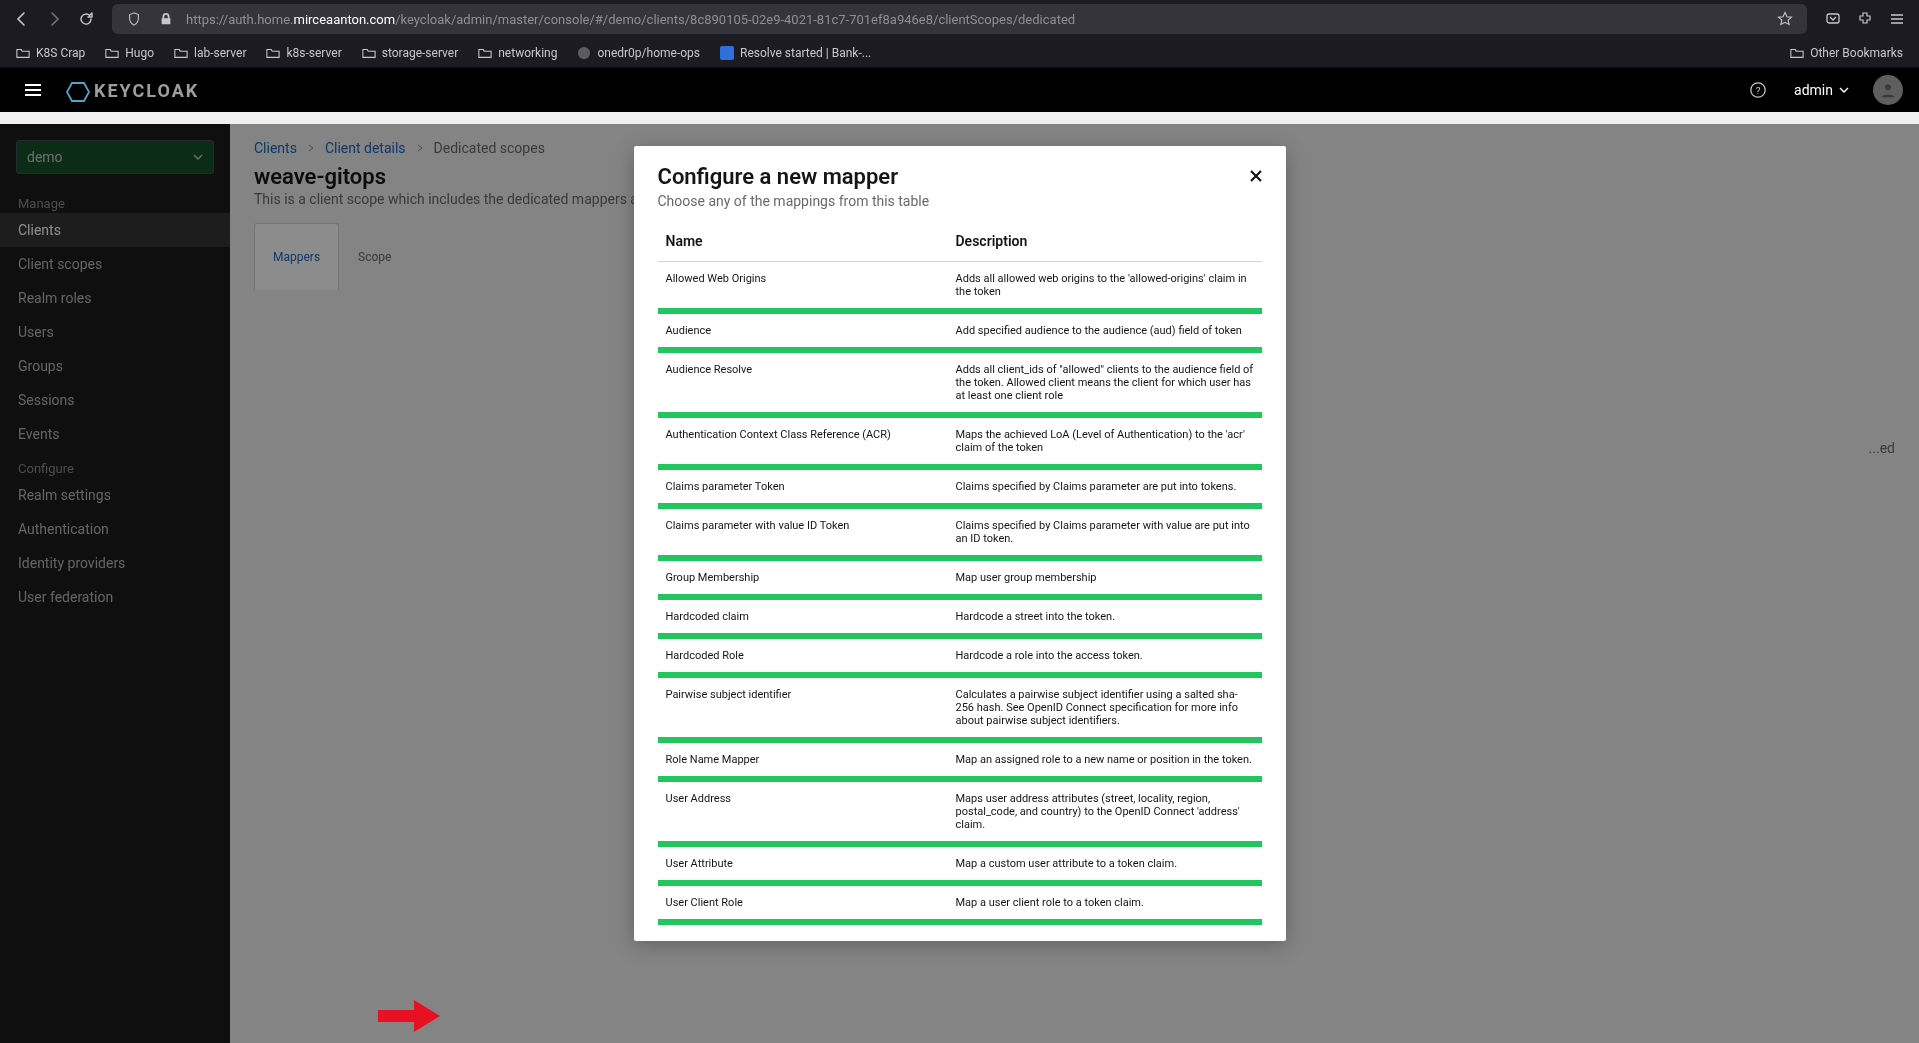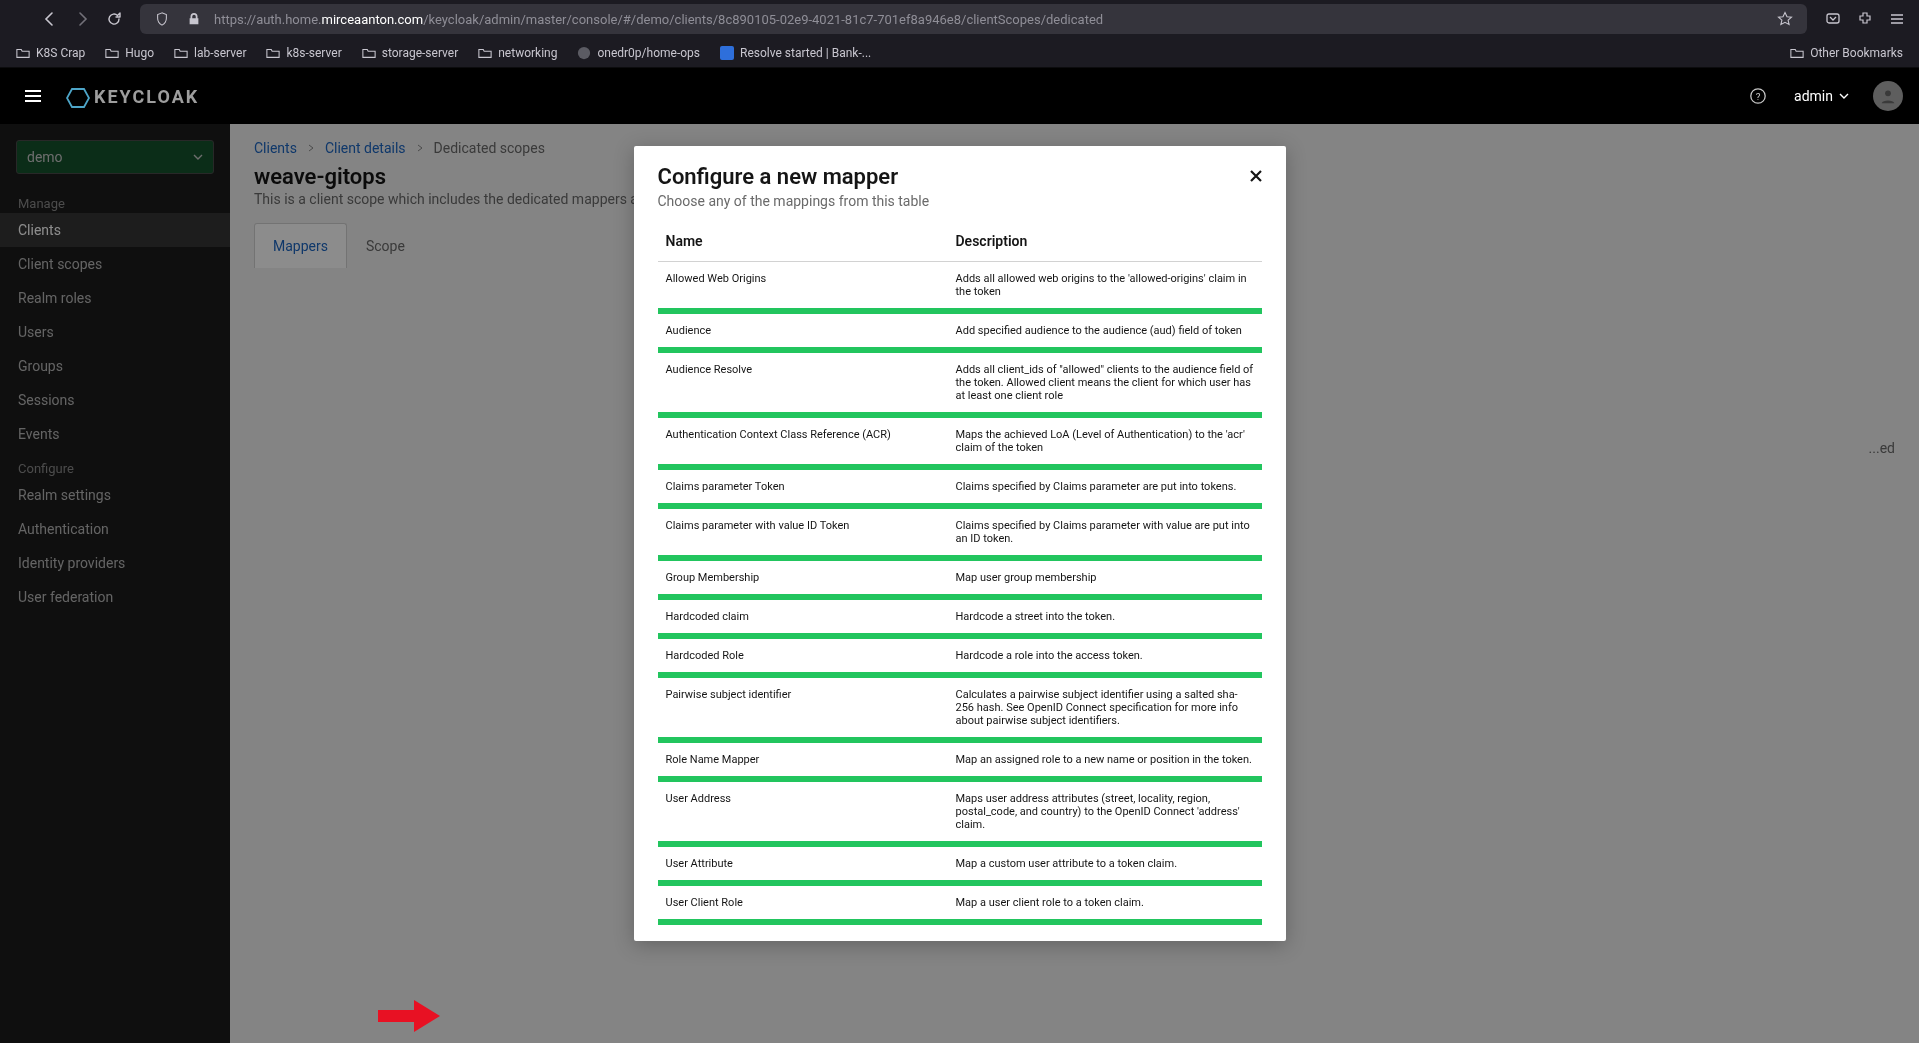--- a/index.html
+++ b/index.html
@@ -20,21 +20,21 @@
   *{box-sizing:border-box;}
   html,body{margin:0;padding:0;height:100%;}
   body{
     width:1919px;height:1043px;
     background:var(--browser-toolbar);
     font-family:-apple-system,BlinkMacSystemFont,"Segoe UI",Roboto,Helvetica,Arial,sans-serif;
     font-size:14px;color:#151515;overflow:hidden;position:relative;
   }
   
   .browser-nav{
-    height:38px;background:var(--browser-toolbar);display:flex;align-items:center;padding:0 8px;gap:4px;margin-left:28px;
+    height:38px;background:var(--browser-toolbar);display:flex;align-items:center;padding:0 8px;gap:4px;
   }
   .nav-icon{
     width:28px;height:28px;display:flex;align-items:center;justify-content:center;
     color:var(--browser-text);border-radius:4px;flex-shrink:0;
   }
   .nav-icon svg, .bm-item svg, .mini-icon svg{fill:currentColor;}
   .url-bar{
     flex:1;height:30px;background:var(--browser-url);border-radius:6px;margin:0 8px;
     display:flex;align-items:center;padding:0 10px;gap:8px;color:var(--browser-text);
   }
@@ -48,21 +48,21 @@
   .bm-item{
     display:flex;align-items:center;gap:6px;padding:4px 8px;color:var(--browser-text);
     font-size:12px;border-radius:4px;flex-shrink:0;
   }
   .bm-spacer{flex:1;}
   
   .app{
     position:absolute;top:68px;left:0;right:0;bottom:0;background:var(--kc-body);
   }
   .kc-header{
-    height:56px;background:var(--kc-header);display:flex;align-items:center;padding:0 16px;gap:16px;color:#fff;
+    height:44px;background:var(--kc-header);display:flex;align-items:center;padding:0 16px;gap:16px;color:#fff;
   }
   .hamburger{width:34px;height:34px;display:flex;align-items:center;justify-content:center;color:#fff;}
   .kc-logo{display:flex;align-items:center;gap:8px;font-weight:700;letter-spacing:2px;font-size:18px;color:#9d9d9d;}
   .kc-logo .hex{width:20px;height:20px;position:relative;}
   .kc-logo .hex svg{display:block;}
   .header-right{margin-left:auto;display:flex;align-items:center;gap:24px;}
   .avatar{width:30px;height:30px;border-radius:50%;background:#5e5e5e;display:flex;align-items:center;justify-content:center;}
   .user-drop{display:flex;align-items:center;gap:6px;color:#fff;}
   
   .kc-sidebar{
@@ -79,21 +79,21 @@
   
   .kc-main{
     position:absolute;top:56px;left:230px;right:0;bottom:0;background:var(--kc-body);padding:16px 24px;color:#151515;
   }
   .breadcrumb{display:flex;align-items:center;gap:10px;font-size:14px;color:#6a6a6a;margin-bottom:8px;}
   .breadcrumb .crumb{color:var(--kc-link);}
   .page-title{font-size:22px;font-weight:600;margin:4px 0 2px;color:#151515;}
   .page-desc{color:#6a6a6a;font-size:14px;margin-bottom:16px;}
   .tabs{display:flex;gap:0;}
   .tab{
-    padding:14px 18px;font-size:14px;color:#6a6a6a;border:1px solid transparent;border-bottom:none;border-radius:3px 3px 0 0;background:transparent;
+    padding:26px 18px;font-size:12px;color:#6a6a6a;border:1px solid transparent;border-bottom:none;border-radius:3px 3px 0 0;background:transparent;
   }
   .tab.active{color:var(--kc-link);border-color:var(--kc-border);background:#fff;}
   
   .overlay{
     position:absolute;top:56px;left:0;right:0;bottom:0;background:rgba(0,0,0,0.45);
   }
   .modal{
     position:absolute;top:78px;left:50%;transform:translateX(-50%);width:652px;background:#fff;border-radius:2px;
     max-height:calc(100% - 88px);display:flex;flex-direction:column;
     box-shadow:0 4px 20px rgba(0,0,0,.25);

